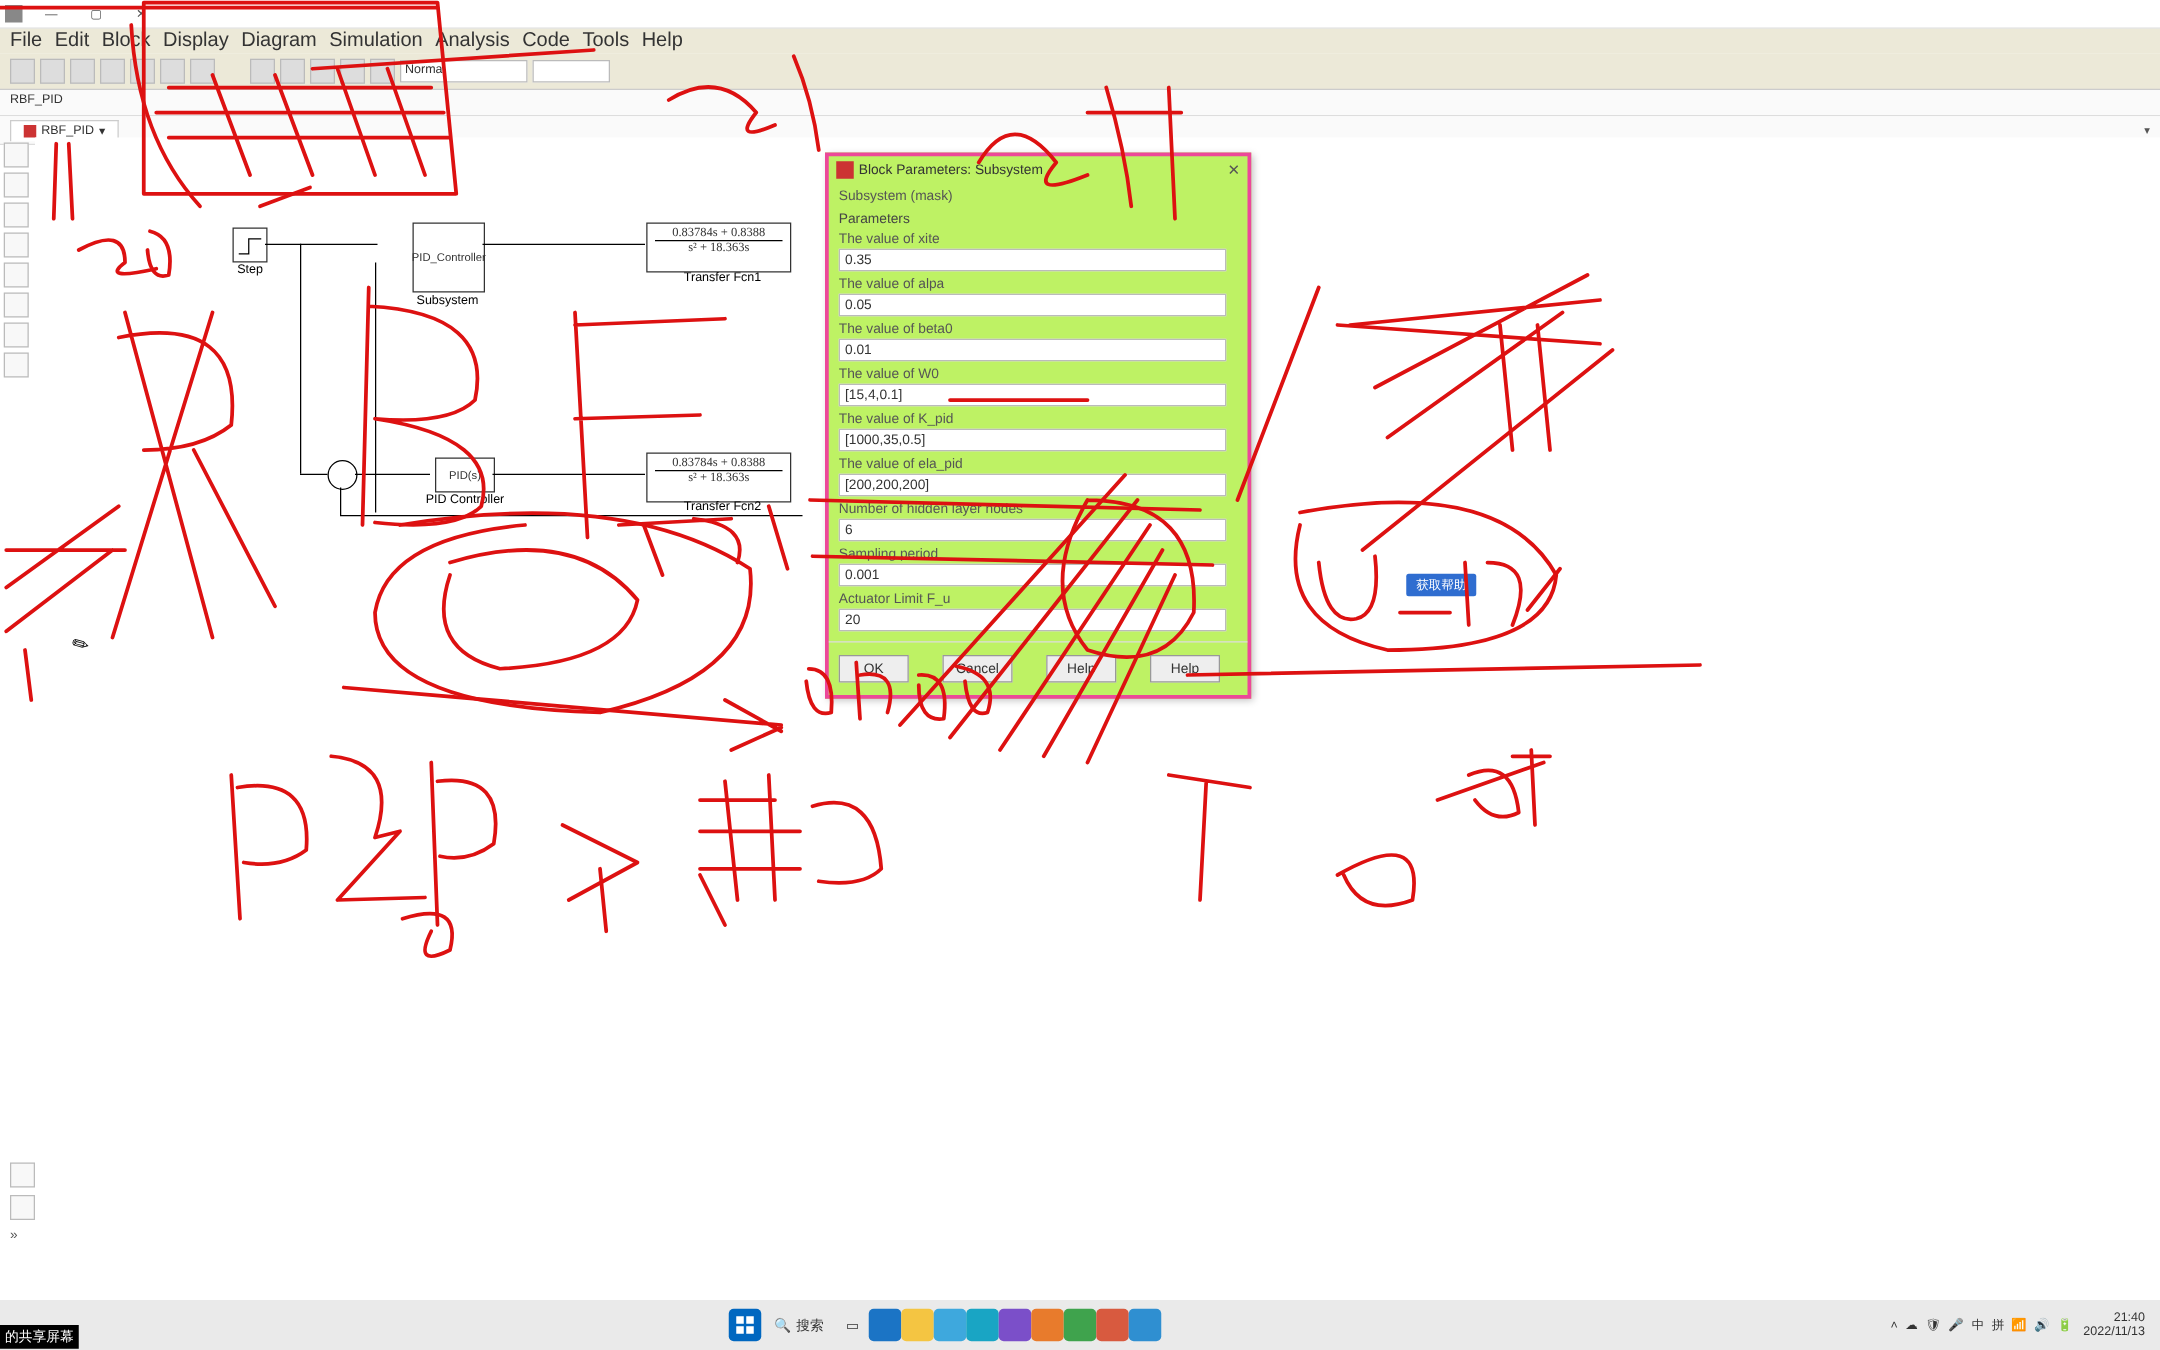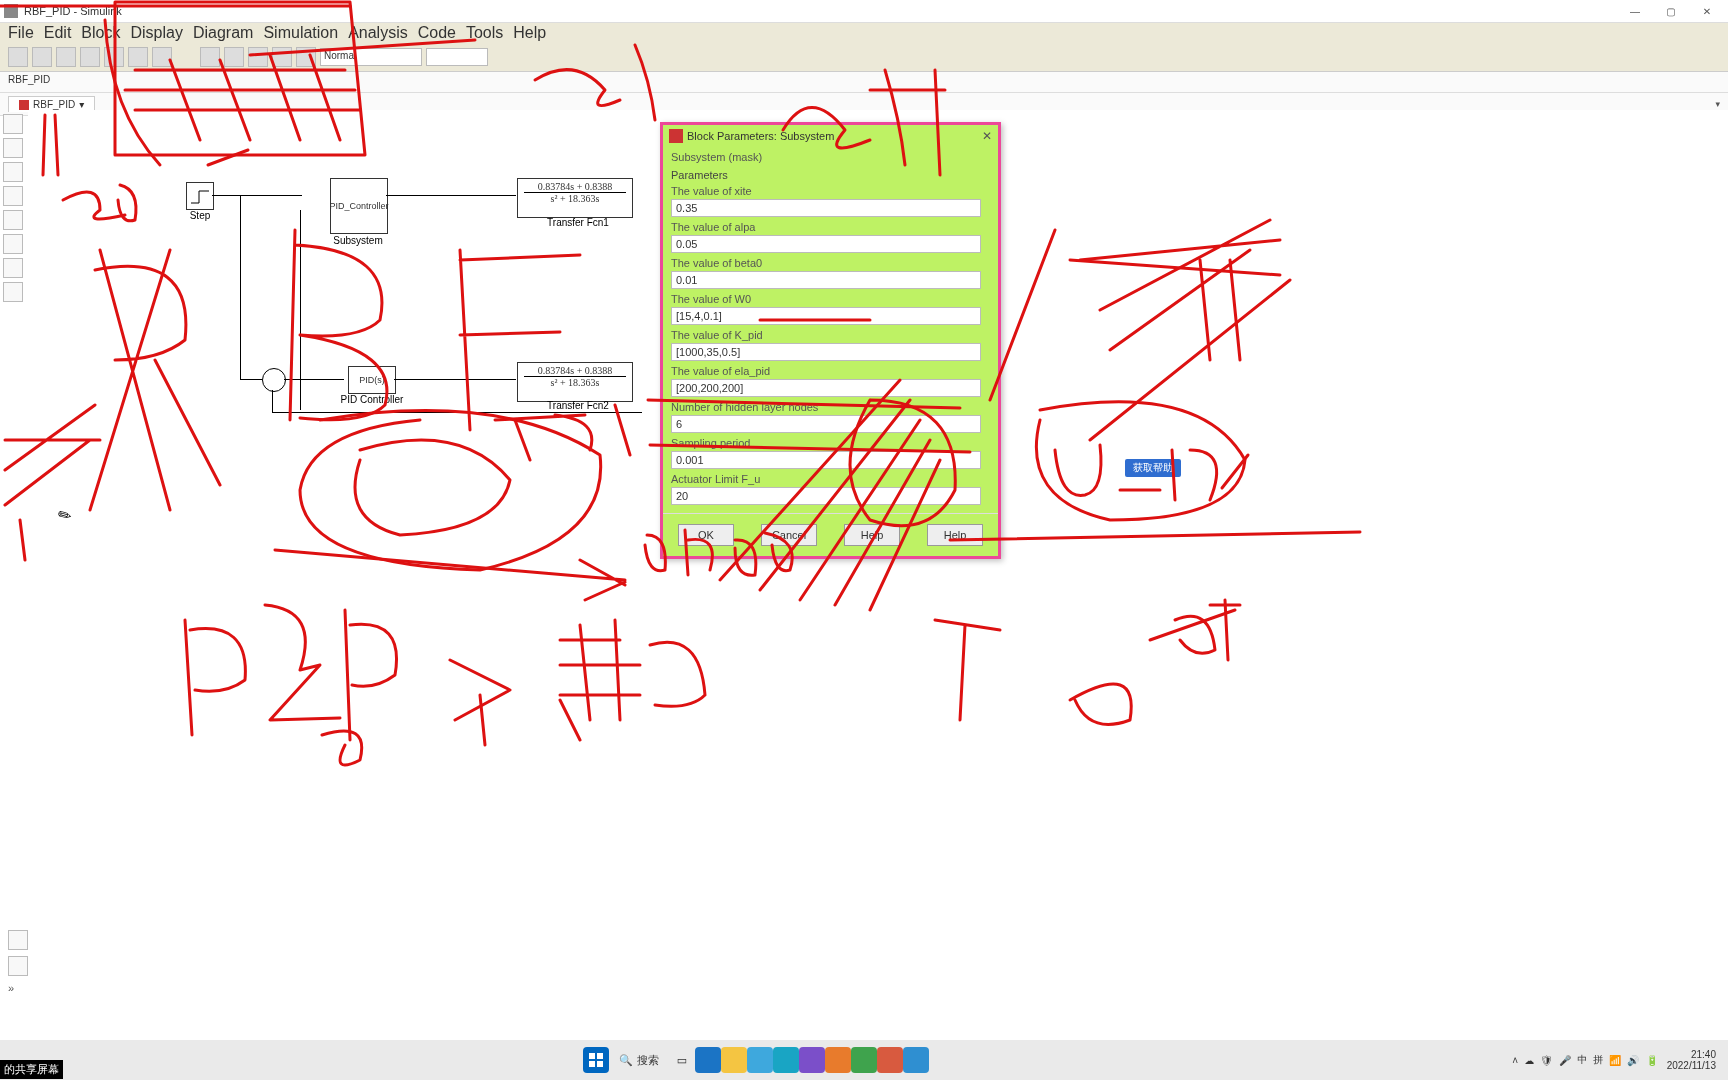--- a/index.html
+++ b/index.html
@@ -28,21 +28,21 @@
 .sum-circle{position:absolute;width:22px;height:22px;border:1px solid #000;border-radius:50%;background:#fff}
 .dialog{position:absolute;left:660px;top:122px;width:335px;background:#bef264;border:3px solid #ec4899;box-shadow:2px 2px 6px rgba(0,0,0,0.25)}
 .dialog .dtitle{height:22px;display:flex;align-items:center;padding:0 6px;font-size:11px;color:#333}
 .dialog .dtitle .dicon{width:14px;height:14px;background:#c33;margin-right:4px}
 .dialog .dclose{position:absolute;right:6px;top:4px;font-size:12px;color:#555}
 .dialog .subtitle{padding:4px 8px;font-size:11px;color:#555}
 .dialog .paramhdr{padding:2px 8px;font-size:11px;color:#444}
 .dialog .field{padding:2px 8px}
 .dialog .flabel{font-size:11px;color:#555;display:block;margin-bottom:2px}
 .dialog .finput{width:310px;height:18px;border:1px solid #bbb;background:#fff;font-size:11px;padding:0 4px;box-sizing:border-box;color:#333}
-.dialog .buttons{display:flex;justify-content:center;gap:27px;padding:10px 8px;border-top:1px solid #ddd;margin-top:6px}
+.dialog .buttons{display:flex;justify-content:flex-start;gap:27px;padding:10px 8px;border-top:1px solid #ddd;margin-top:6px}
 .dialog .dbtn{min-width:54px;height:20px;border:1px solid #999;background:#eee;font-size:11px;display:flex;align-items:center;justify-content:center}
 .statusbar{position:absolute;left:0;right:0;bottom:0;height:22px;background:#ece9d8;border-top:1px solid #ccc;display:flex;align-items:center;font-size:11px;color:#333}
 .statusbar .sleft{padding:0 10px;flex:0 0 auto}
 .statusbar .scenter{flex:1;text-align:center}
 .statusbar .sright{padding:0 10px}
 .tbicon{width:26px;height:26px;border-radius:4px;display:flex;align-items:center;justify-content:center}
 .tray{display:flex;gap:6px;margin-left:auto;align-items:center}
 .tray span{font-size:10px;color:#333}
 .clock{display:flex;flex-direction:column;align-items:flex-end;font-size:10px;color:#333;line-height:1.1;margin-left:8px}
 .float-toolbar{position:absolute;left:8px;top:930px;display:flex;flex-direction:column;gap:6px}
@@ -51,21 +51,20 @@
 .ink{position:absolute;left:0;top:0;pointer-events:none;z-index:50}
 .tooltip{position:absolute;left:1125px;top:459px;background:#2f6dd0;color:#fff;font-size:10px;padding:2px 8px;border-radius:2px}
 .cursor{position:absolute;left:58px;top:506px;font-size:16px;color:#000;transform:rotate(-30deg)}
 </style>
 </head>
 <body>
 
 <div class="window">
   <div class="titlebar">
     <div class="appicon"></div>
-    <div class="title">RBF_PID - Simulink</div>
     <div class="winbtns">
       <div class="winbtn">—</div>
       <div class="winbtn">▢</div>
       <div class="winbtn">✕</div>
     </div>
   </div>
 
   <div class="menubar">
     <span>File</span>
     <span>Edit</span>

